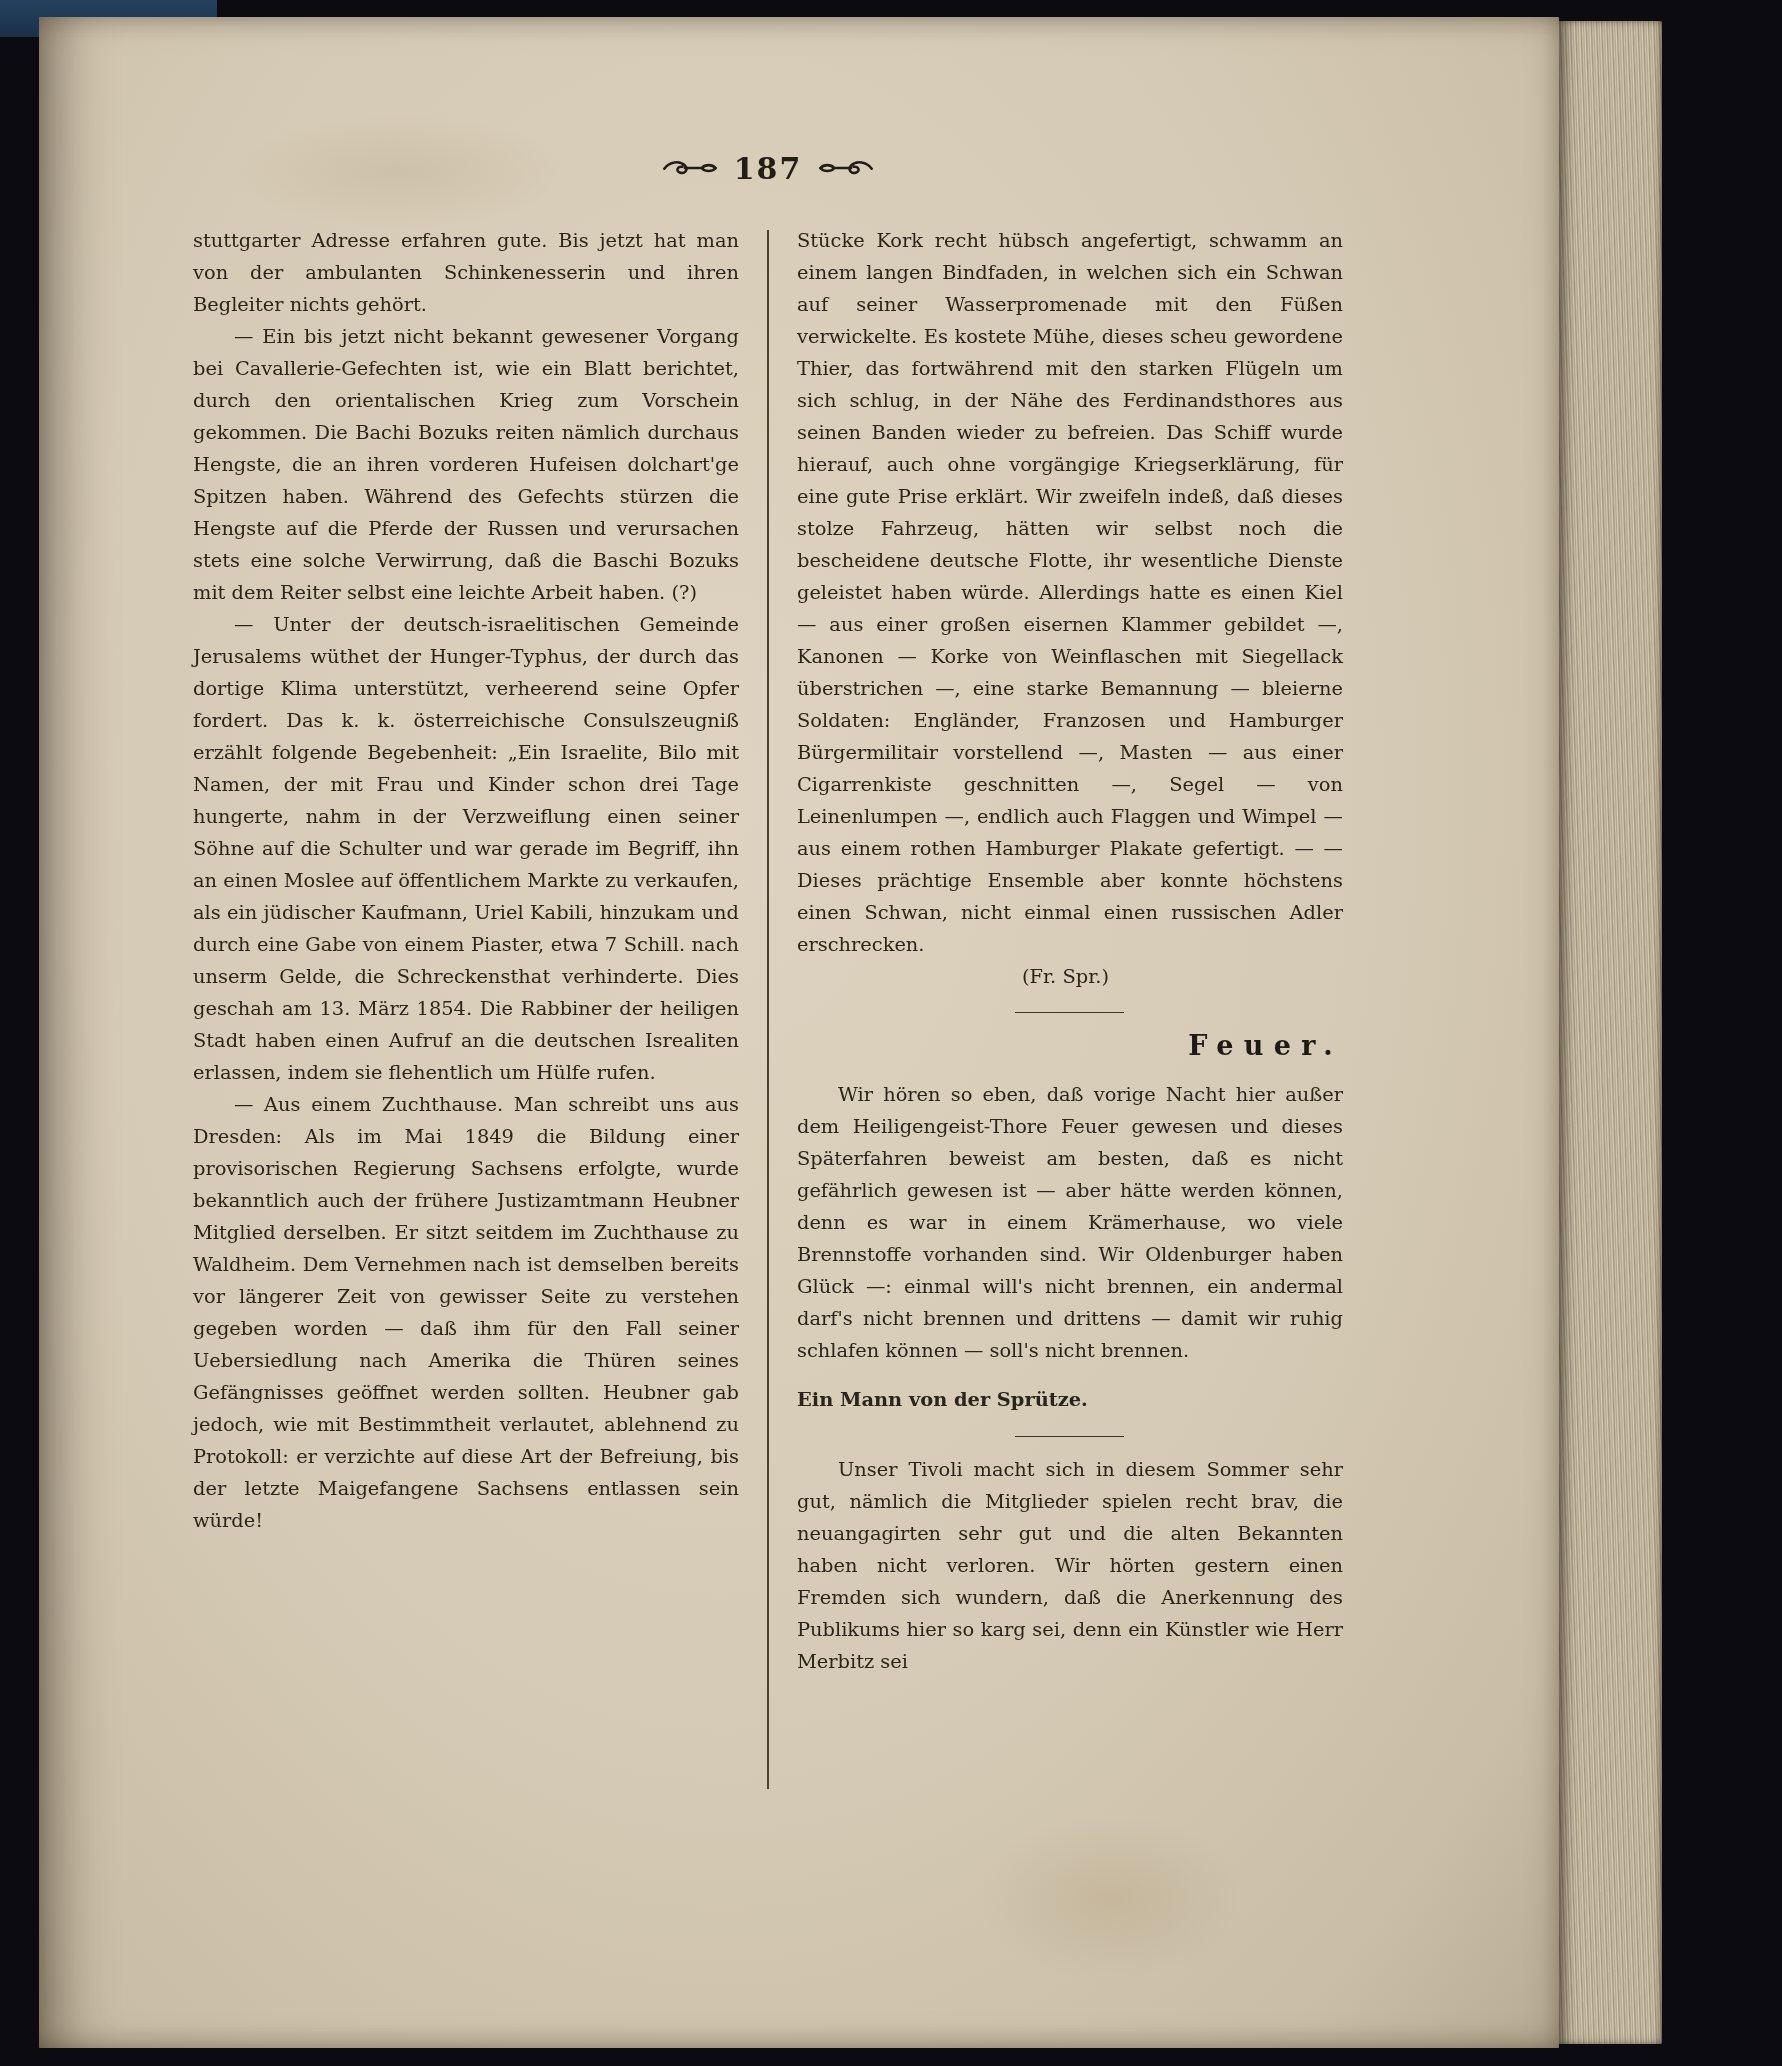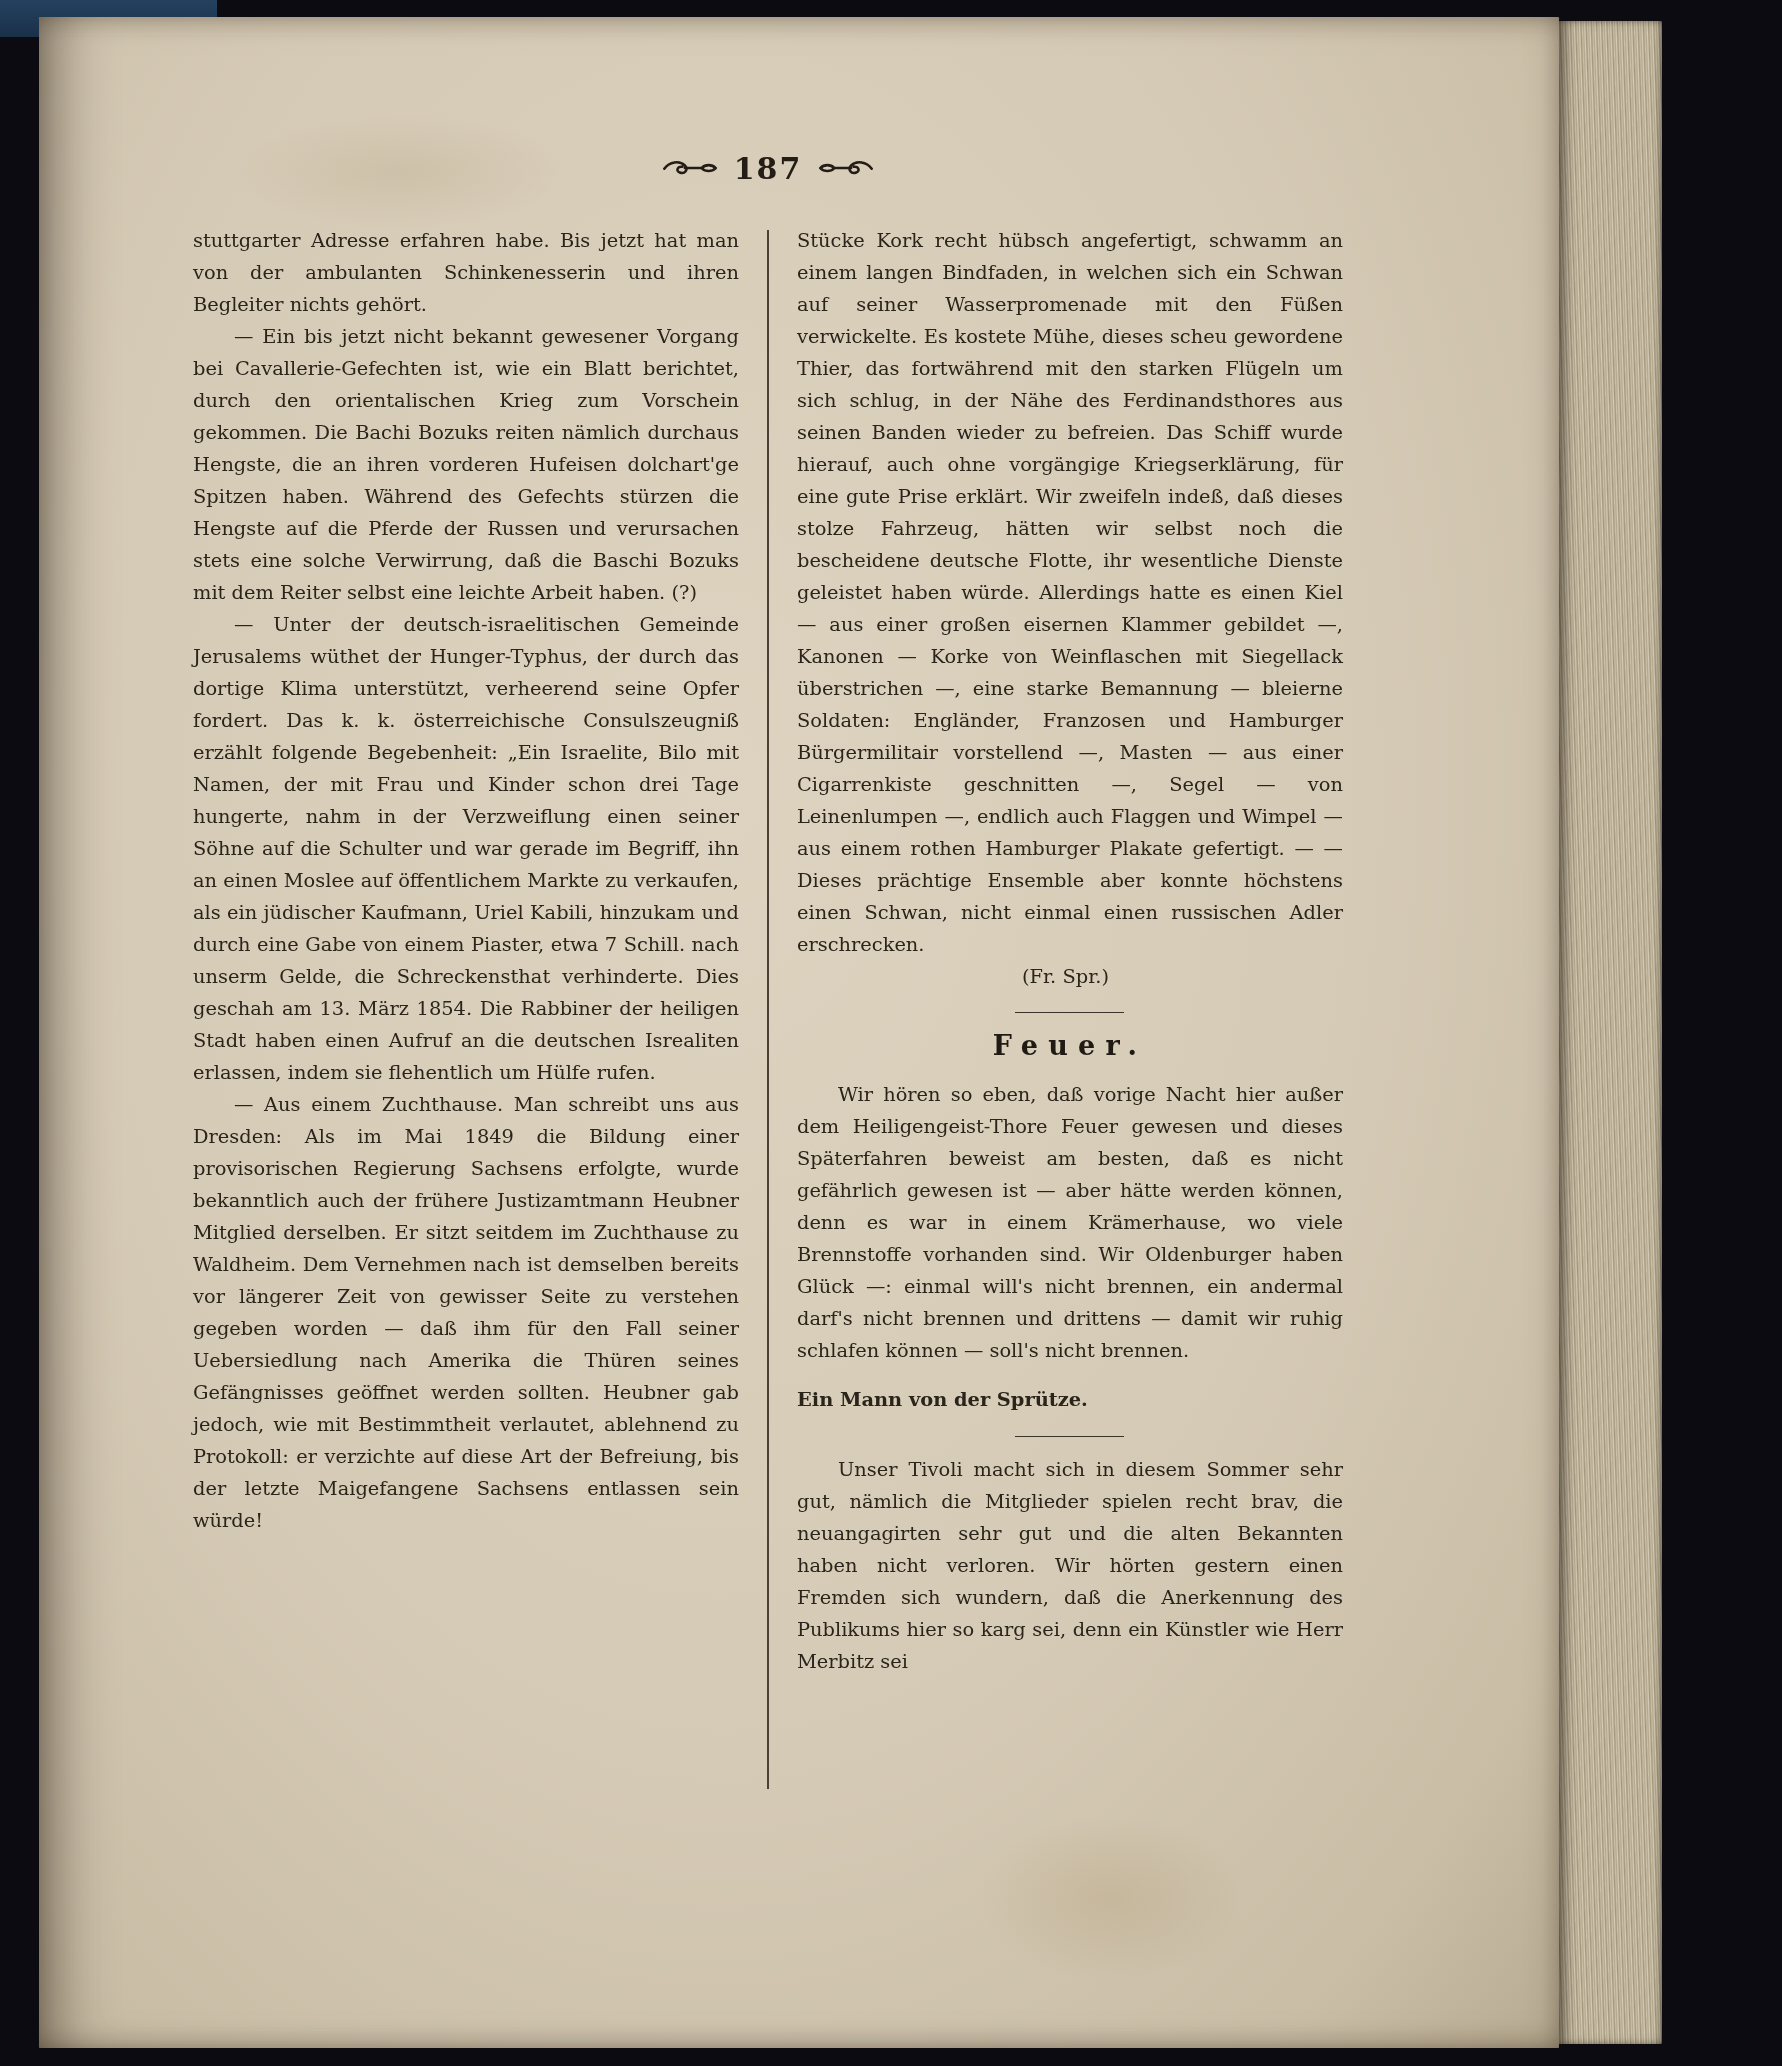--- a/index.html
+++ b/index.html
@@ -58,21 +58,21 @@
   .col p { text-indent:41px; hyphens:auto; }
   .col p.no-indent { text-indent:0; }
   .divider {
     width:1.3px; height:1559px; background:#4a4134; align-self:flex-start; margin-top:5.2px;
   }
   .attribution { text-align:center; text-indent:0 !important; padding-right:9px; }
   .section-rule {
     width:109px; border-top:1.3px solid #3a332a; margin:19.4px auto 17px;
   }
   .heading {
-    text-align:center; font-size:27px; font-weight:600; color:#1f1a13;
+    text-align:right; font-size:27px; font-weight:600; color:#1f1a13;
     margin:2.6px 0 17px;
   }
   .heading.spaced { letter-spacing:10.3px; }
   .signature {
     text-indent:0 !important; padding-right:23px;
     font-weight:600; margin-top:17px;
   }
 </style>
 </head>
 <body>
@@ -94,21 +94,21 @@
       <span class="orn flip">
         <svg width="54" height="19.4" viewBox="0 0 84 30">
           <path d="M2 15 C10 4, 26 2, 34 10 C40 16, 34 24, 26 21 C20 19, 22 11, 30 12 M34 14 L60 14 M60 14 C66 8, 76 8, 82 14 C76 20, 66 20, 60 14 Z" fill="none" stroke="#241d15" stroke-width="4" stroke-linecap="round"></path>
         </svg>
       </span>
     </header>
 
     <div class="columns">
 
       <div class="col">
-        <p class="no-indent">stuttgarter Adresse erfahren habe. Bis jetzt hat man von der ambulanten Schinkenesserin und ihren Begleiter nichts gehört.</p>
+        <p class="no-indent">stuttgarter Adresse erfahren gute. Bis jetzt hat man von der ambulanten Schinkenesserin und ihren Begleiter nichts gehört.</p>
         <p>— Ein bis jetzt nicht bekannt gewesener Vorgang bei Cavallerie-Gefechten ist, wie ein Blatt berichtet, durch den orientalischen Krieg zum Vorschein gekommen. Die Bachi Bozuks reiten nämlich durchaus Hengste, die an ihren vorderen Hufeisen dolchart'ge Spitzen haben. Während des Gefechts stürzen die Hengste auf die Pferde der Russen und verursachen stets eine solche Verwirrung, daß die Baschi Bozuks mit dem Reiter selbst eine leichte Arbeit haben. (?)</p>
         <p>— Unter der deutsch-israelitischen Gemeinde Jerusalems wüthet der Hunger-Typhus, der durch das dortige Klima unterstützt, verheerend seine Opfer fordert. Das k. k. österreichische Consulszeugniß erzählt folgende Begebenheit: „Ein Israelite, Bilo mit Namen, der mit Frau und Kinder schon drei Tage hungerte, nahm in der Verzweiflung einen seiner Söhne auf die Schulter und war gerade im Begriff, ihn an einen Moslee auf öffentlichem Markte zu verkaufen, als ein jüdischer Kaufmann, Uriel Kabili, hinzukam und durch eine Gabe von einem Piaster, etwa 7 Schill. nach unserm Gelde, die Schreckensthat verhinderte. Dies geschah am 13. März 1854. Die Rabbiner der heiligen Stadt haben einen Aufruf an die deutschen Isrealiten erlassen, indem sie flehentlich um Hülfe rufen.</p>
         <p>— Aus einem Zuchthause. Man schreibt uns aus Dresden: Als im Mai 1849 die Bildung einer provisorischen Regierung Sachsens erfolgte, wurde bekanntlich auch der frühere Justizamtmann Heubner Mitglied derselben. Er sitzt seitdem im Zuchthause zu Waldheim. Dem Vernehmen nach ist demselben bereits vor längerer Zeit von gewisser Seite zu verstehen gegeben worden — daß ihm für den Fall seiner Uebersiedlung nach Amerika die Thüren seines Gefängnisses geöffnet werden sollten. Heubner gab jedoch, wie mit Bestimmtheit verlautet, ablehnend zu Protokoll: er verzichte auf diese Art der Befreiung, bis der letzte Maigefangene Sachsens entlassen sein würde!</p>
       </div>
 
       <div class="divider"></div>
 
       <div class="col">
         <p class="no-indent">Stücke Kork recht hübsch angefertigt, schwamm an einem langen Bindfaden, in welchen sich ein Schwan auf seiner Wasserpromenade mit den Füßen verwickelte. Es kostete Mühe, dieses scheu gewordene Thier, das fortwährend mit den starken Flügeln um sich schlug, in der Nähe des Ferdinandsthores aus seinen Banden wieder zu befreien. Das Schiff wurde hierauf, auch ohne vorgängige Kriegserklärung, für eine gute Prise erklärt. Wir zweifeln indeß, daß dieses stolze Fahrzeug, hätten wir selbst noch die bescheidene deutsche Flotte, ihr wesentliche Dienste geleistet haben würde. Allerdings hatte es einen Kiel — aus einer großen eisernen Klammer gebildet —, Kanonen — Korke von Weinflaschen mit Siegellack überstrichen —, eine starke Bemannung — bleierne Soldaten: Engländer, Franzosen und Hamburger Bürgermilitair vorstellend —, Masten — aus einer Cigarrenkiste geschnitten —, Segel — von Leinenlumpen —, endlich auch Flaggen und Wimpel — aus einem rothen Hamburger Plakate gefertigt. — — Dieses prächtige Ensemble aber konnte höchstens einen Schwan, nicht einmal einen russischen Adler erschrecken.</p>
         <p class="attribution">(Fr. Spr.)</p>

